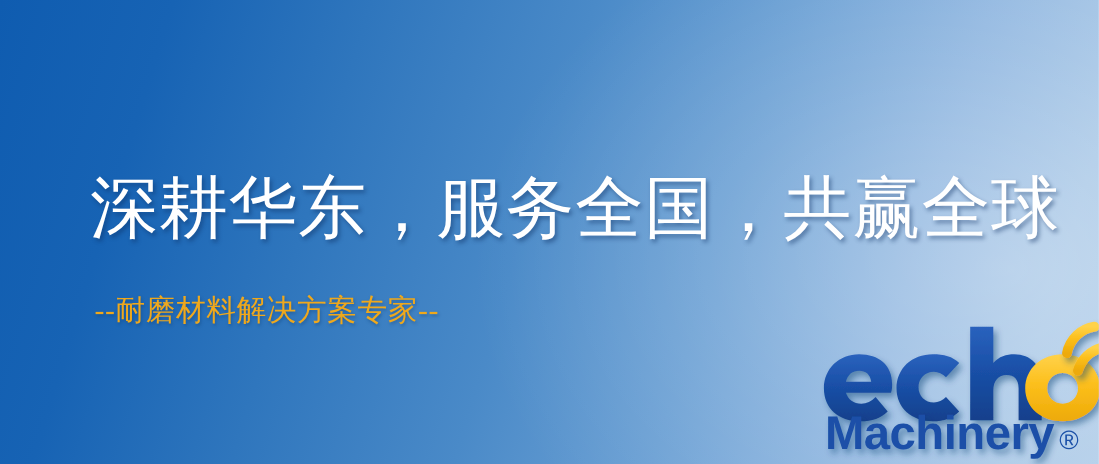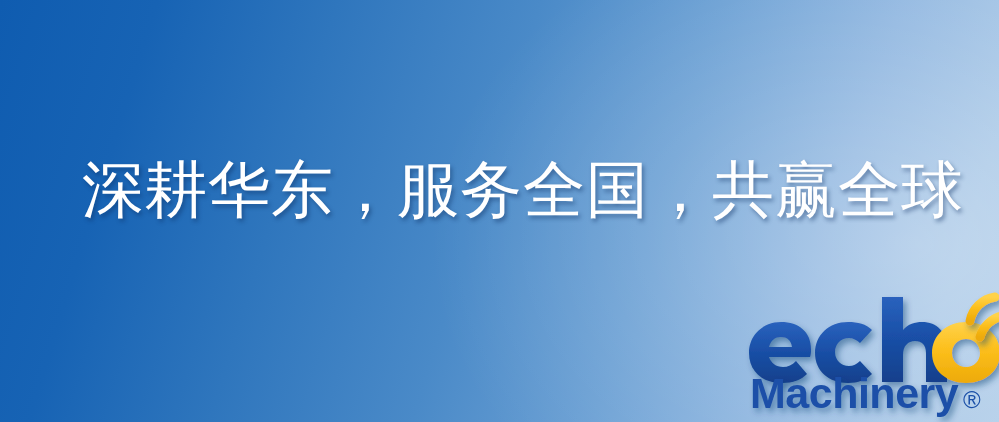--- a/index.html
+++ b/index.html
@@ -97,20 +97,21 @@
 </style>
 </head>
 <body>
 
 <div id="banner">
 
   <div class="sheen"></div>
 
   <div class="headline">深耕华东，服务全国，共赢全球</div>
 
+  <div class="subtitle">--耐磨材料解决方案专家--</div>
 
   <div class="logo">
 
     <div class="logo-wordmark">
       <svg viewBox="0 0 251 86" width="251" height="86" aria-hidden="true">
         <defs>
           <filter id="dropsh" x="-30%" y="-30%" width="180%" height="180%">
             <feDropShadow dx="3" dy="4" stdDeviation="3" flood-color="#0d3a70" flood-opacity="0.45"></feDropShadow>
           </filter>
           <linearGradient id="blueGrad" x1="0" y1="0" x2="0" y2="1">

